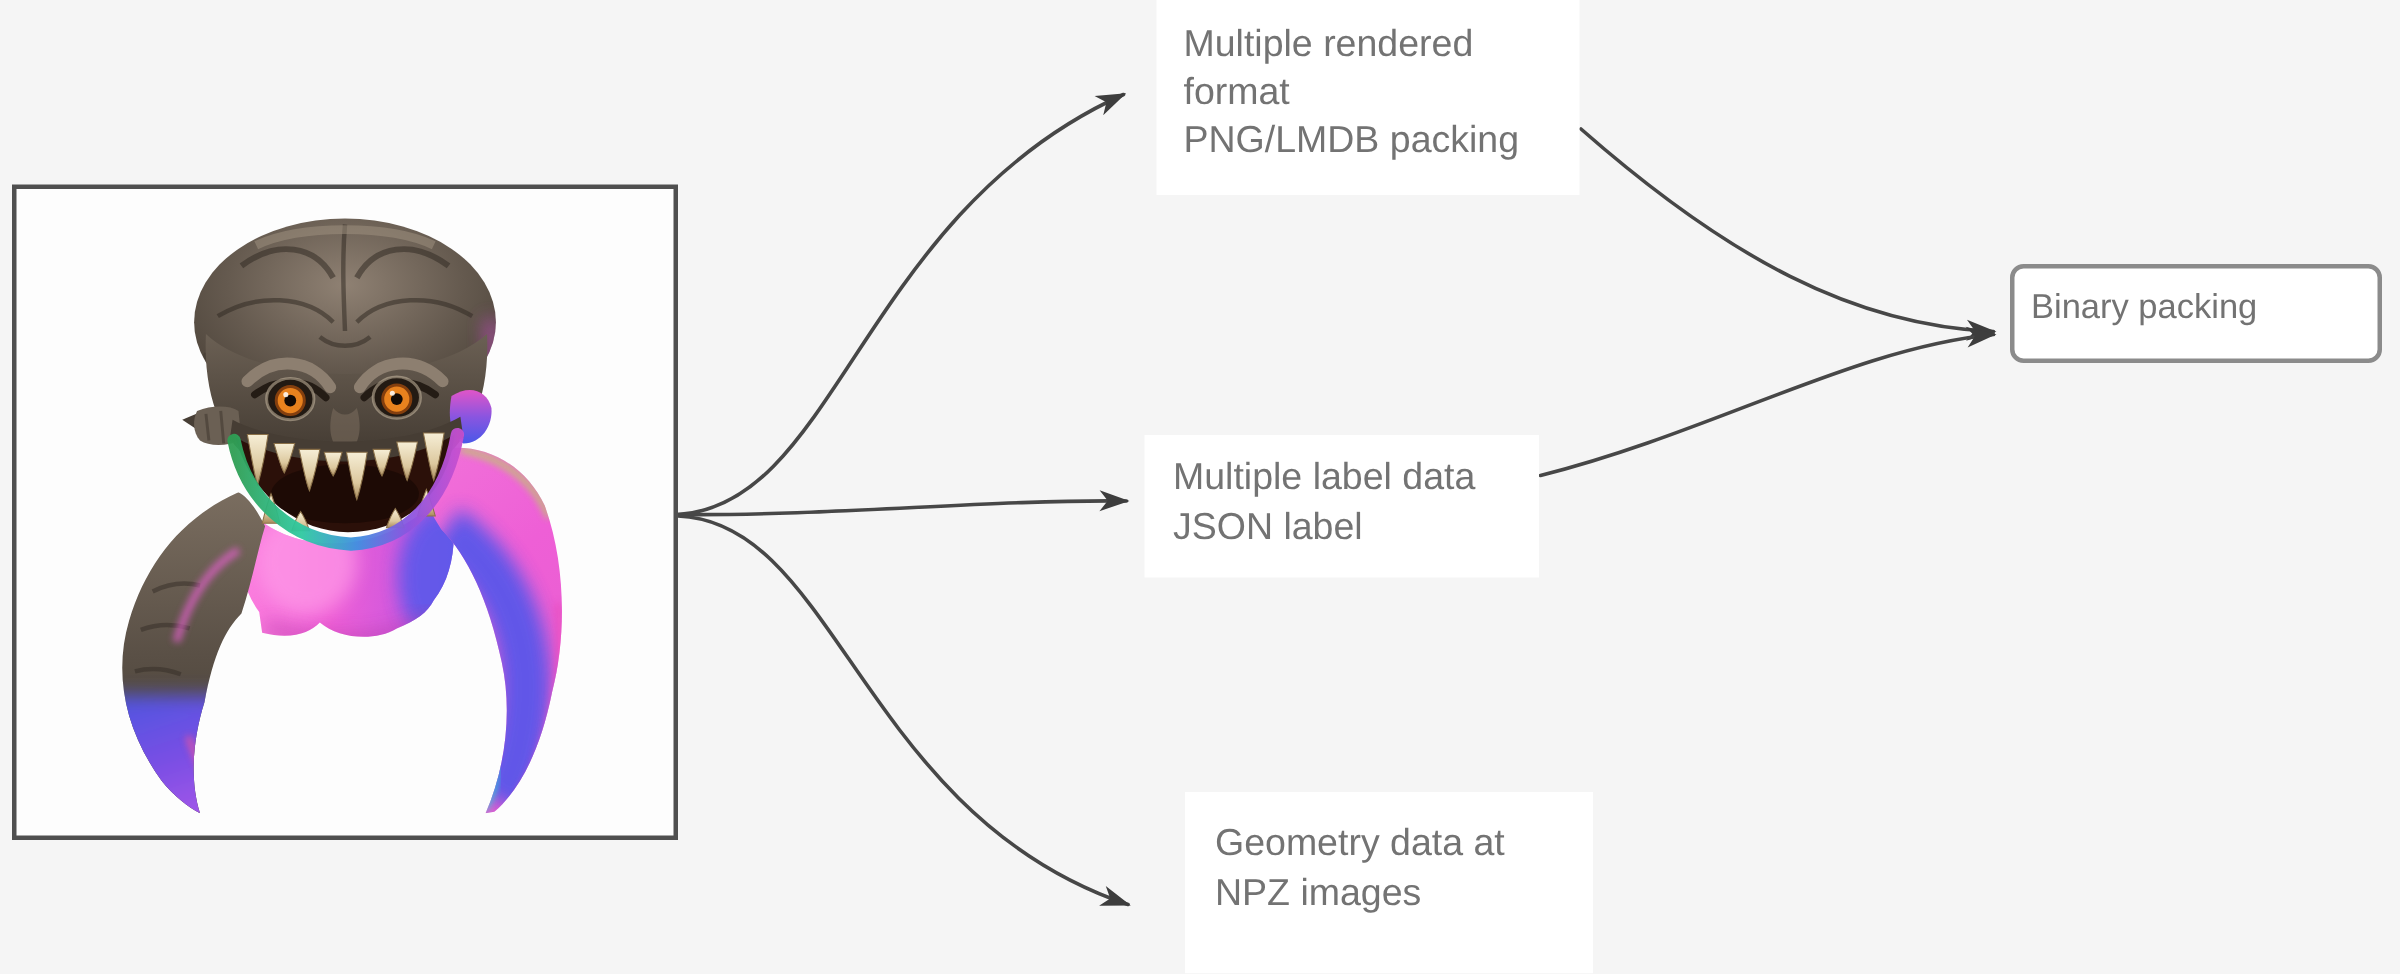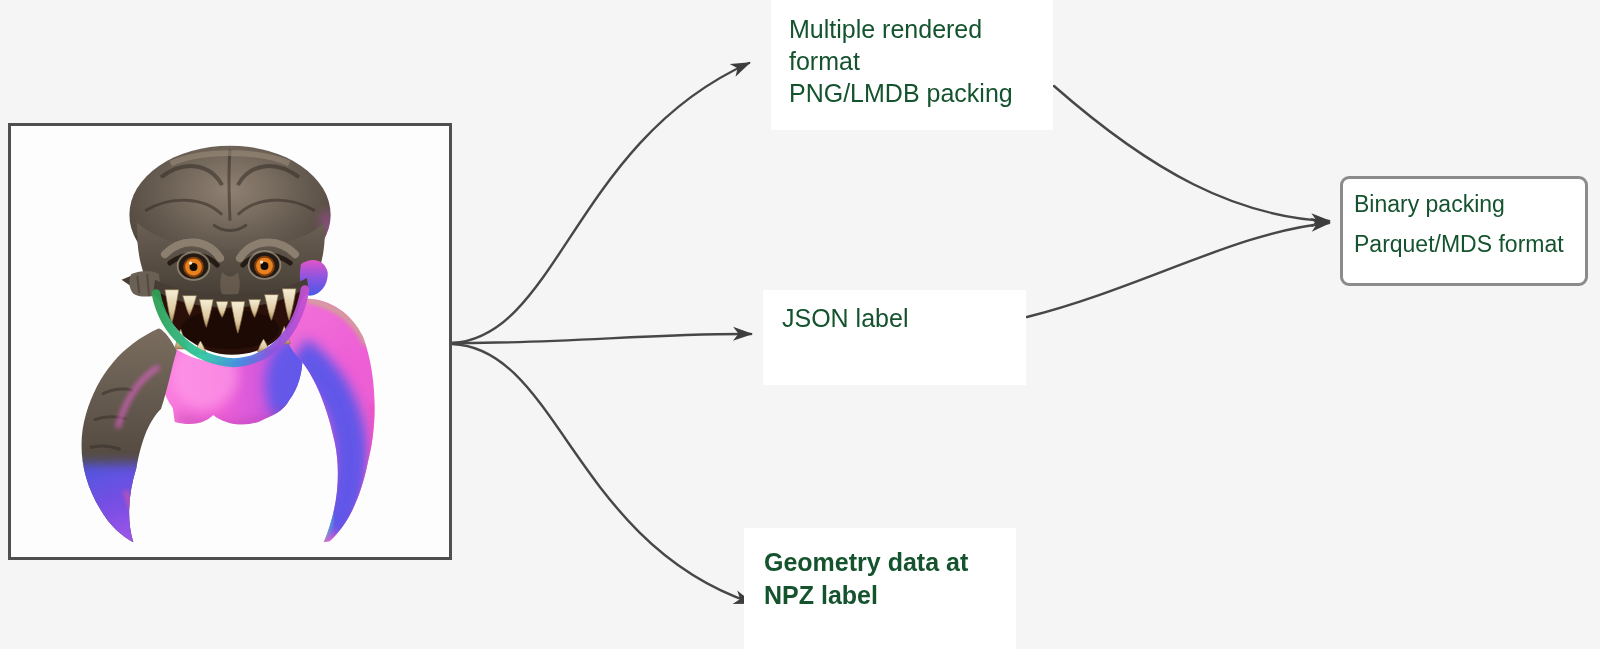--- a/index.html
+++ b/index.html
@@ -7,29 +7,29 @@
     width:1600px;height:649px;
     background:#f5f5f5;
     font-family:"Liberation Sans","DejaVu Sans",sans-serif;
     color:#141414;
   }
   .canvas{position:relative;width:1600px;height:649px;overflow:hidden;}
   svg.edges{position:absolute;left:0;top:0;z-index:1;}
   .node{
     position:absolute;z-index:2;
     background:#ffffff;
-    color:#14532d;
+    color:#737373;
   }
   #node-rendered{left:771px;top:0;width:282px;height:130px;
     padding:13px 0 0 18px;box-sizing:border-box;font-size:25px;line-height:32px;}
   #node-label{left:763px;top:290px;width:263px;height:95px;
     padding:12px 0 0 19px;box-sizing:border-box;font-size:25px;line-height:33px;}
-  #node-geometry{left:744px;top:528px;width:272px;height:121px;
-    padding:18px 0 0 20px;box-sizing:border-box;font-size:25px;line-height:33px;font-weight:bold;}
-  #node-packing{left:1340px;top:176px;width:248px;height:110px;
+  #node-geometry{left:790px;top:528px;width:272px;height:121px;
+    padding:18px 0 0 20px;box-sizing:border-box;font-size:25px;line-height:33px;}
+  #node-packing{left:1340px;top:176px;width:248px;height:66px;
     border:3px solid #8b8b8b;border-radius:9px;
     padding:5px 0 0 11px;box-sizing:border-box;
     font-size:23px;line-height:40px;background:#ffffff;}
   #picture-box{
     position:absolute;left:8px;top:123px;width:444px;height:437px;
     border:3px solid #4f4f4f;background:#fdfdfd;box-sizing:border-box;z-index:2;
   }
   #picture-box svg{display:block;width:438px;height:431px;}
 </style>
 </head>
@@ -232,26 +232,26 @@
     </svg>
   </div>
 
   <div class="node" id="node-rendered">
     <div>Multiple rendered</div>
     <div>format</div>
     <div>PNG/LMDB packing</div>
   </div>
 
   <div class="node" id="node-label">
+    <div>Multiple label data</div>
     <div>JSON label</div>
   </div>
 
   <div class="node" id="node-geometry">
     <div>Geometry data at</div>
-    <div>NPZ label</div>
+    <div>NPZ images</div>
   </div>
 
   <div class="node" id="node-packing">
     <div>Binary packing</div>
-    <div>Parquet/MDS format</div>
   </div>
 
 </div>
 
 </body></html>

